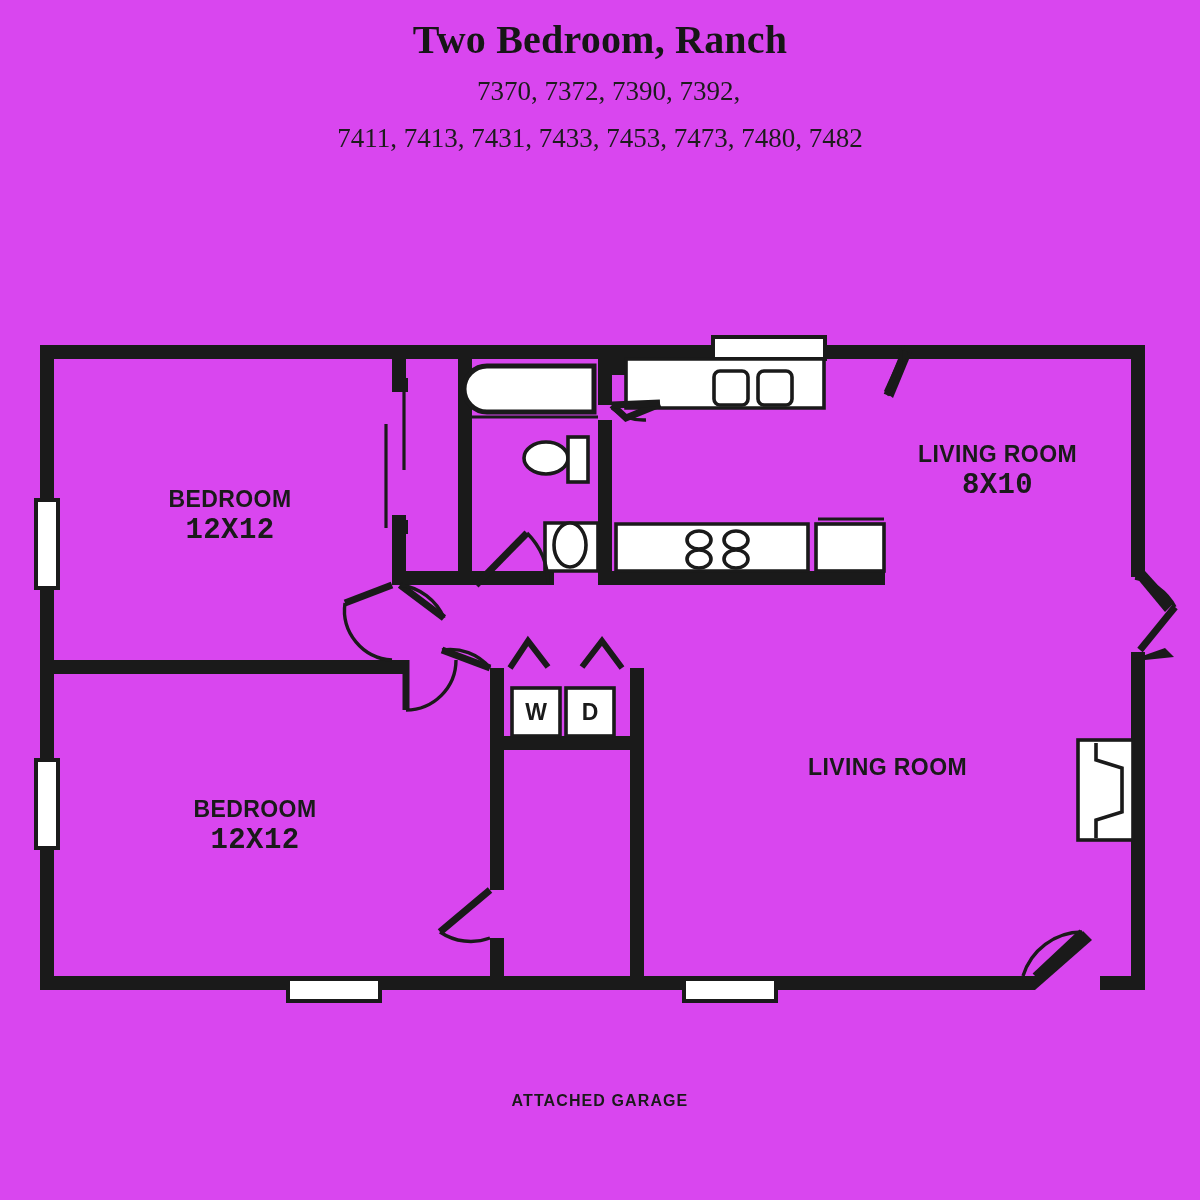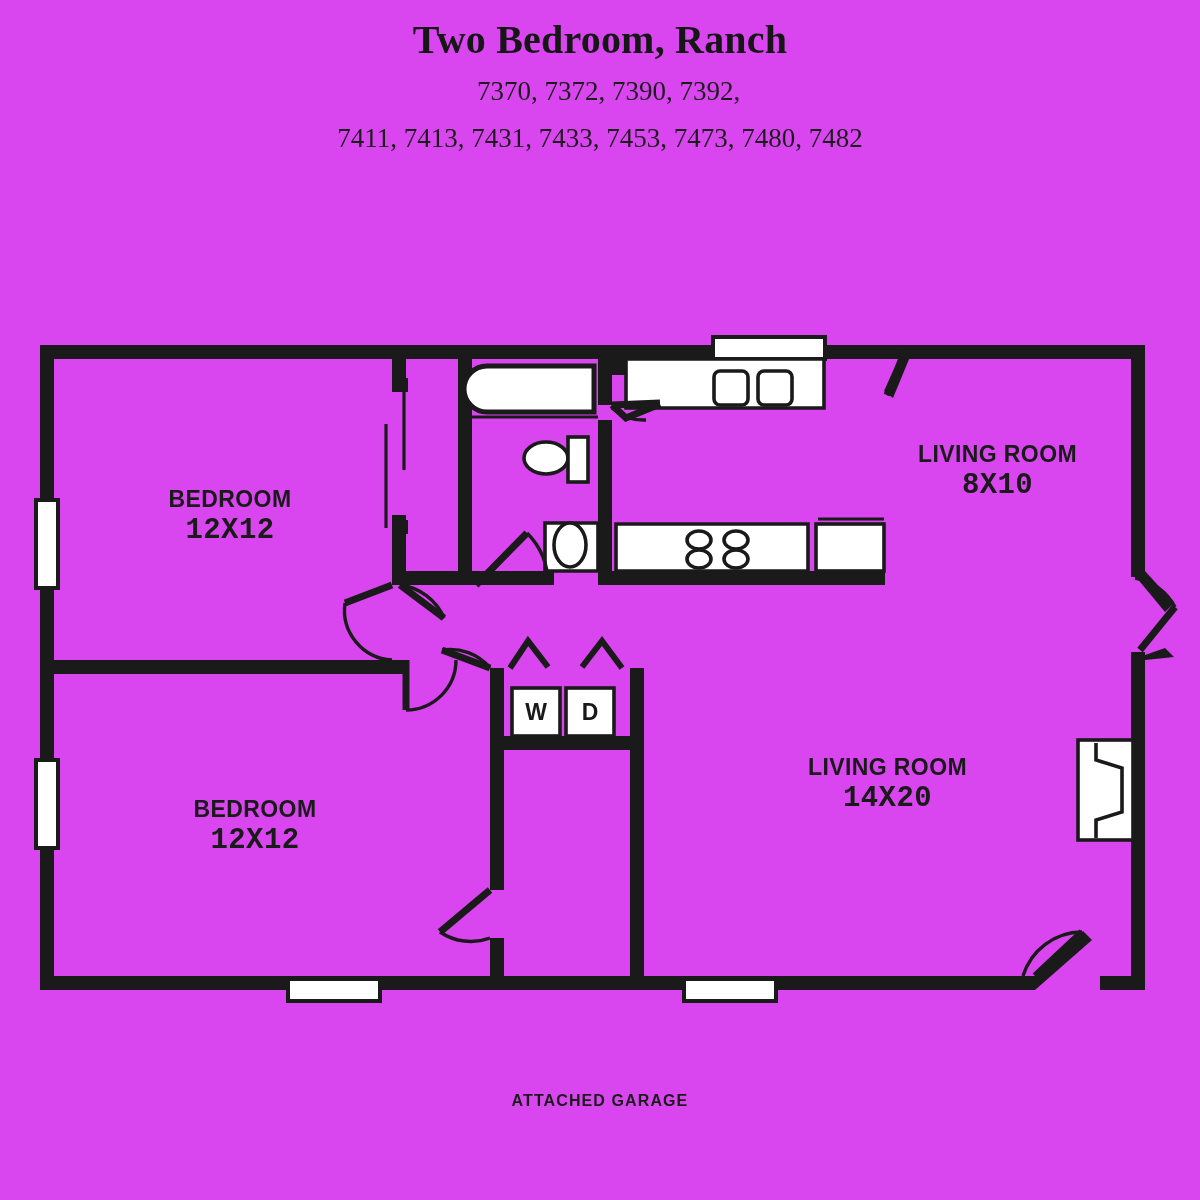--- a/index.html
+++ b/index.html
@@ -313,21 +313,20 @@
     <span class="rl-dims">12X12</span>
   </div>
 
   <div class="room-label" style="left:895px; top:440px; width:205px;">
     <span class="rl-name">LIVING ROOM</span>
     <span class="rl-dims">8X10</span>
   </div>
 
   <div class="room-label" style="left:785px; top:753px; width:205px;">
     <span class="rl-name">LIVING ROOM</span>
-    <span class="rl-dims">14X20</span>
   </div>
 
   <div class="appliance-label" style="left:512px; top:699px; width:48px;">W</div>
   <div class="appliance-label" style="left:566px; top:699px; width:48px;">D</div>
 
   <div class="garage-label" style="top:1092px;">ATTACHED GARAGE</div>
 
 </div>
 
 </body></html>

